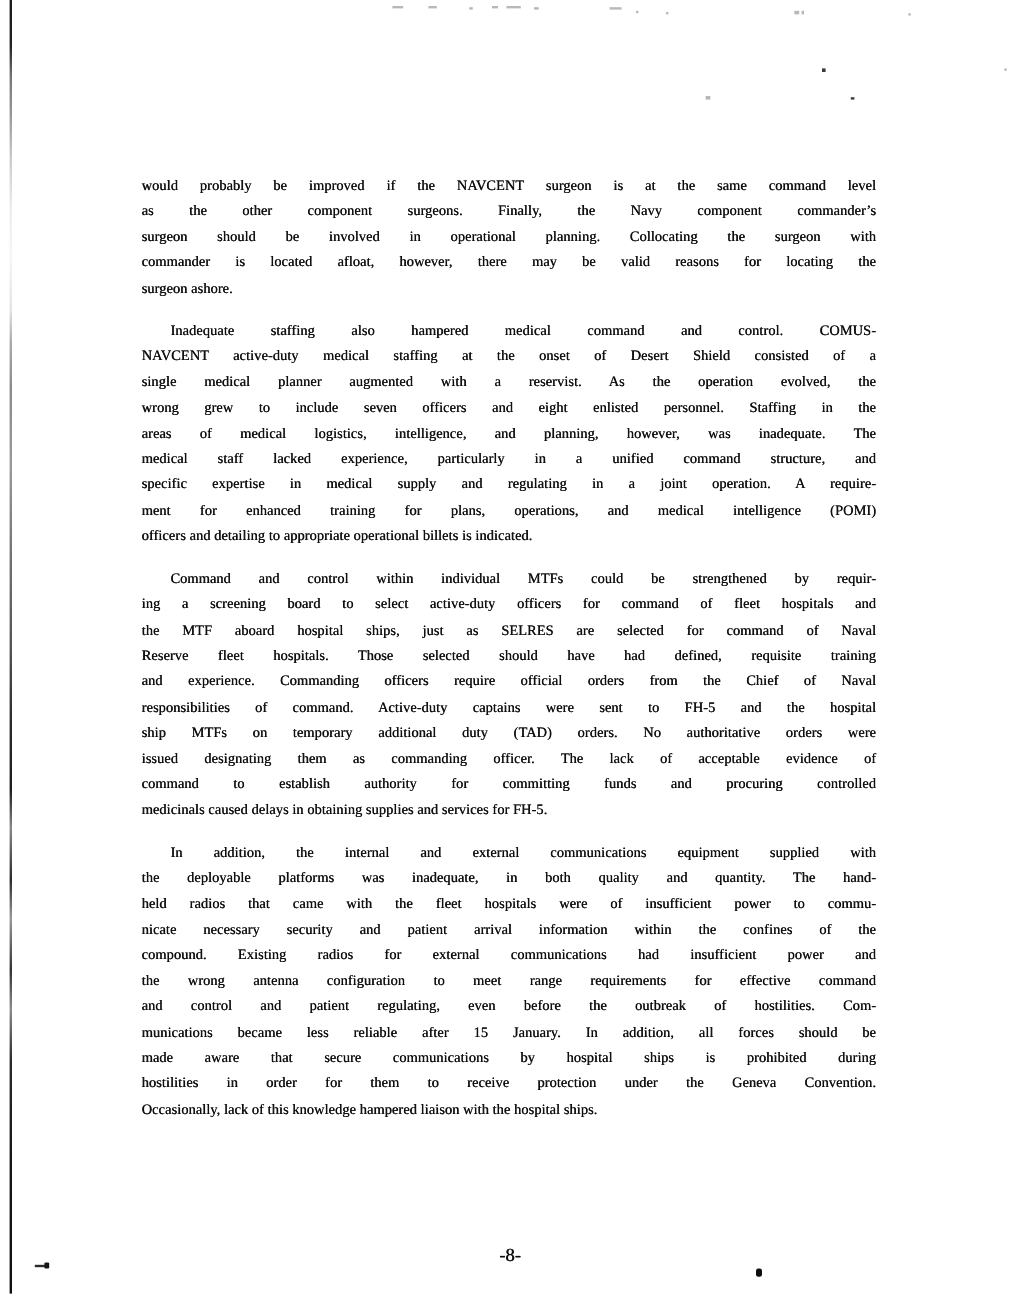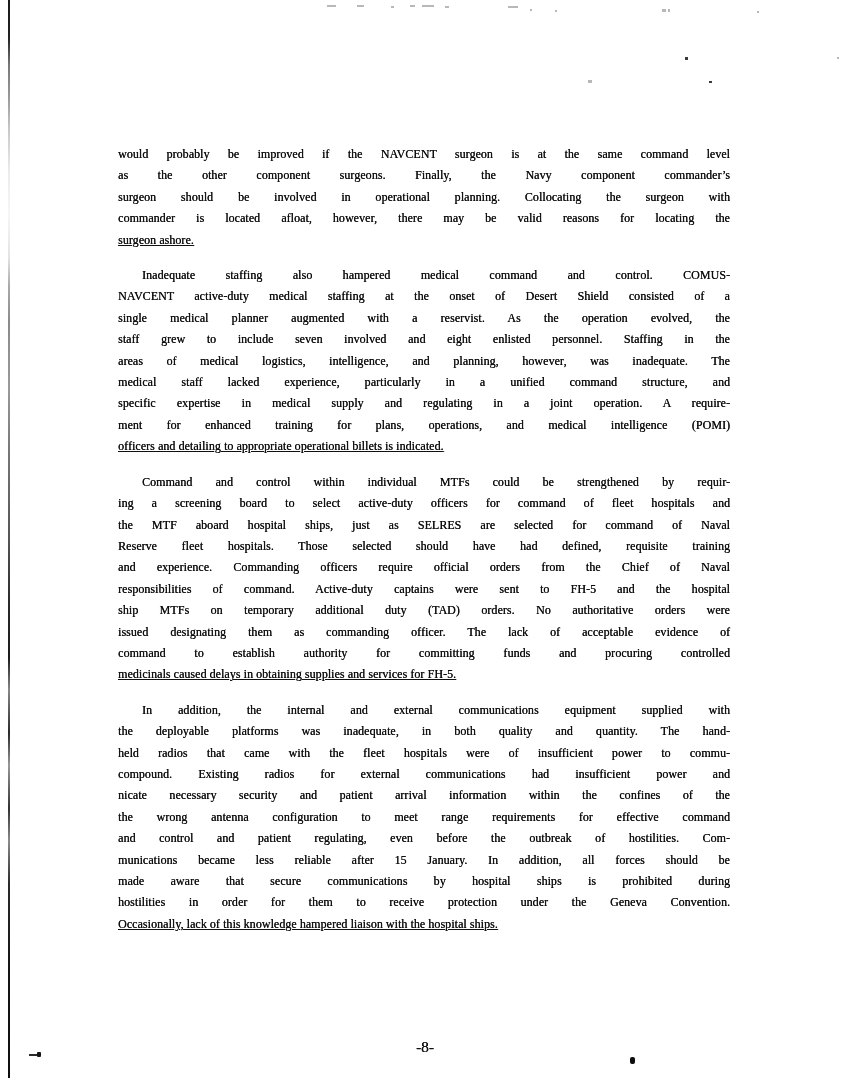--- a/index.html
+++ b/index.html
@@ -18,21 +18,21 @@
   .paragraph{margin:0 0 14px 0;}
   .line{
     font-size:12px;
     line-height:21.4px;
     text-align:justify;
     text-align-last:justify;
     letter-spacing:0.05px;
     text-shadow:0.25px 0 0 currentColor; 
     white-space:normal;
   }
-  .line.last{text-align-last:left;text-decoration:underline;}
+  .line.last{text-align-last:left;}
   .line.first-indent{padding-left:24px;}
   .page-number{
     position:absolute;
     top:1038px;left:0;width:850px;
     text-align:center;
     font-size:15.5px;
     text-shadow:0.25px 0 0 currentColor;
   }
   
   .left-edge-line{
@@ -80,21 +80,21 @@
         <div class="line">would probably be improved if the NAVCENT surgeon is at the same command level</div>
         <div class="line">as the other component surgeons.  Finally, the Navy component commander’s</div>
         <div class="line">surgeon should be involved in operational planning.  Collocating the surgeon with</div>
         <div class="line">commander is located afloat, however, there may be valid reasons for locating the</div>
         <div class="line last">surgeon ashore.</div>
       </div>
       <div class="paragraph">
         <div class="line first-indent">Inadequate staffing also hampered medical command and control.  COMUS-</div>
         <div class="line">NAVCENT active-duty medical staffing at the onset of Desert Shield consisted of a</div>
         <div class="line">single medical planner augmented with a reservist.  As the operation evolved, the</div>
-        <div class="line">staff grew to include seven involved and eight enlisted personnel.  Staffing in the</div>
+        <div class="line">wrong grew to include seven officers and eight enlisted personnel.  Staffing in the</div>
         <div class="line">areas of medical logistics, intelligence, and planning, however, was inadequate.  The</div>
         <div class="line">medical staff lacked experience, particularly in a unified command structure, and</div>
         <div class="line">specific expertise in medical supply and regulating in a joint operation.  A require-</div>
         <div class="line">ment for enhanced training for plans, operations, and medical intelligence (POMI)</div>
         <div class="line last">officers and detailing to appropriate operational billets is indicated.</div>
       </div>
       <div class="paragraph">
         <div class="line first-indent">Command and control within individual MTFs could be strengthened by requir-</div>
         <div class="line">ing a screening board to select active-duty officers for command of fleet hospitals and</div>
         <div class="line">the MTF aboard hospital ships, just as SELRES are selected for command of Naval</div>
@@ -103,22 +103,22 @@
         <div class="line">responsibilities of command.  Active-duty captains were sent to FH-5 and the hospital</div>
         <div class="line">ship MTFs on temporary additional duty (TAD) orders.  No authoritative orders were</div>
         <div class="line">issued designating them as commanding officer.  The lack of acceptable evidence of</div>
         <div class="line">command to establish authority for committing funds and procuring controlled</div>
         <div class="line last">medicinals caused delays in obtaining supplies and services for FH-5.</div>
       </div>
       <div class="paragraph">
         <div class="line first-indent">In addition, the internal and external communications equipment supplied with</div>
         <div class="line">the deployable platforms was inadequate, in both quality and quantity.  The hand-</div>
         <div class="line">held radios that came with the fleet hospitals were of insufficient power to commu-</div>
+        <div class="line">nicate necessary security and patient arrival information within the confines of the</div>
         <div class="line">compound.  Existing radios for external communications had insufficient power and</div>
-        <div class="line">nicate necessary security and patient arrival information within the confines of the</div>
         <div class="line">the wrong antenna configuration to meet range requirements for effective command</div>
         <div class="line">and control and patient regulating, even before the outbreak of hostilities.  Com-</div>
         <div class="line">munications became less reliable after 15 January.  In addition, all forces should be</div>
         <div class="line">made aware that secure communications by hospital ships is prohibited during</div>
         <div class="line">hostilities in order for them to receive protection under the Geneva Convention.</div>
         <div class="line last">Occasionally, lack of this knowledge hampered liaison with the hospital ships.</div>
       </div>
     </div>
 
   <div class="page-number">-8-</div>

